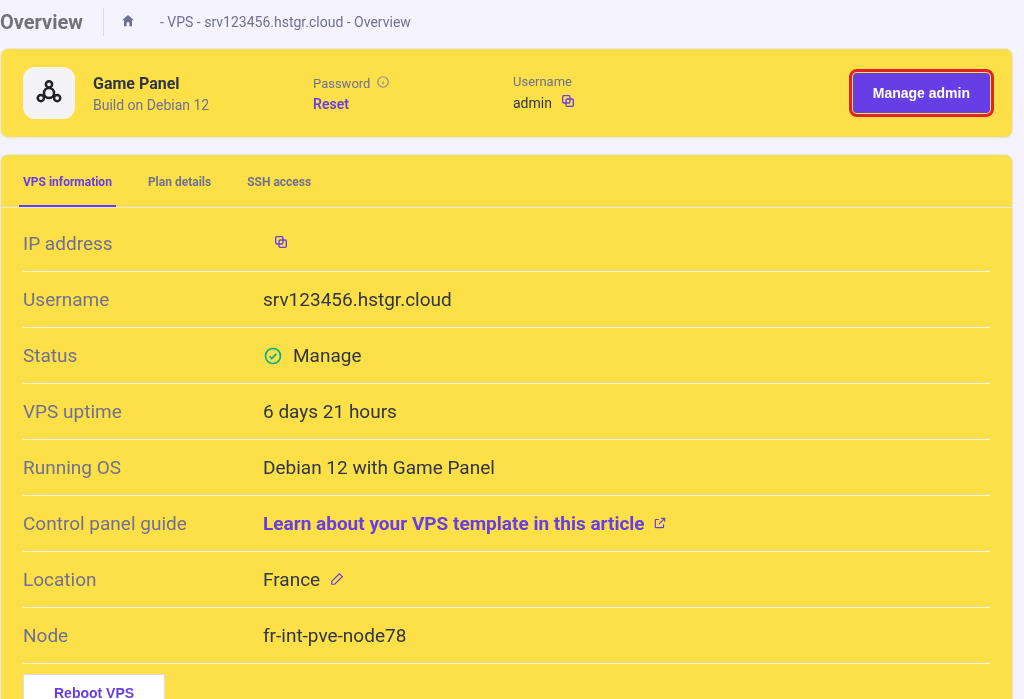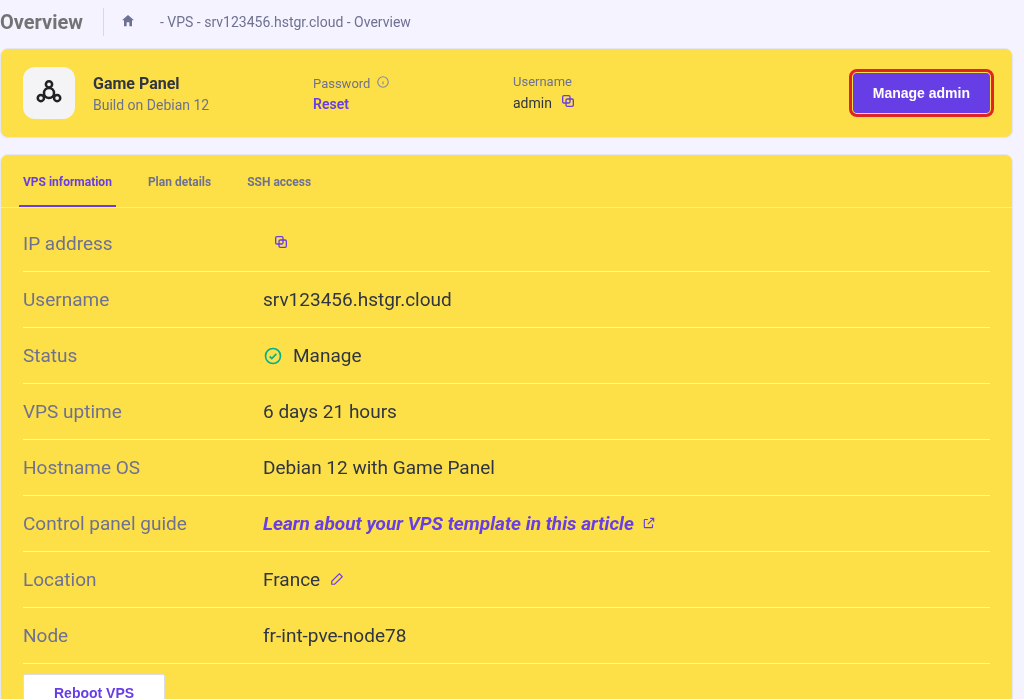--- a/index.html
+++ b/index.html
@@ -129,21 +129,21 @@
     width: 240px;
     color:#6e7191;
   }
   .info-row .rvalue {
     color:#2f3542;
     display:flex;
     align-items:center;
     gap:10px;
   }
   .info-row .rvalue .link {
-    color:#673de6; font-weight:700; text-decoration:none; display:flex; align-items:flex-end; gap:8px;font-style:italic;
+    color:#673de6; font-weight:700; text-decoration:none; display:flex; align-items:flex-end; gap:8px;
   }
 
   .status-dot {
     width:20px; height:20px; display:inline-flex; align-items:center; justify-content:center;
   }
 
   .actions {
     display:flex;
     gap: 14px;
     padding-top: 10px;
@@ -263,21 +263,21 @@
     </div>
 
     <div class="info-row">
       <div class="rlabel">VPS uptime</div>
       <div class="rvalue">
           <span>6 days 21 hours</span>
         </div>
     </div>
 
     <div class="info-row">
-      <div class="rlabel">Hostname OS</div>
+      <div class="rlabel">Running OS</div>
       <div class="rvalue">
           <span>Debian 12 with Game Panel</span>
         </div>
     </div>
 
     <div class="info-row">
       <div class="rlabel">Control panel guide</div>
       <div class="rvalue">
         <a class="link" href="#">
           <span>Learn about your VPS template in this article</span>

